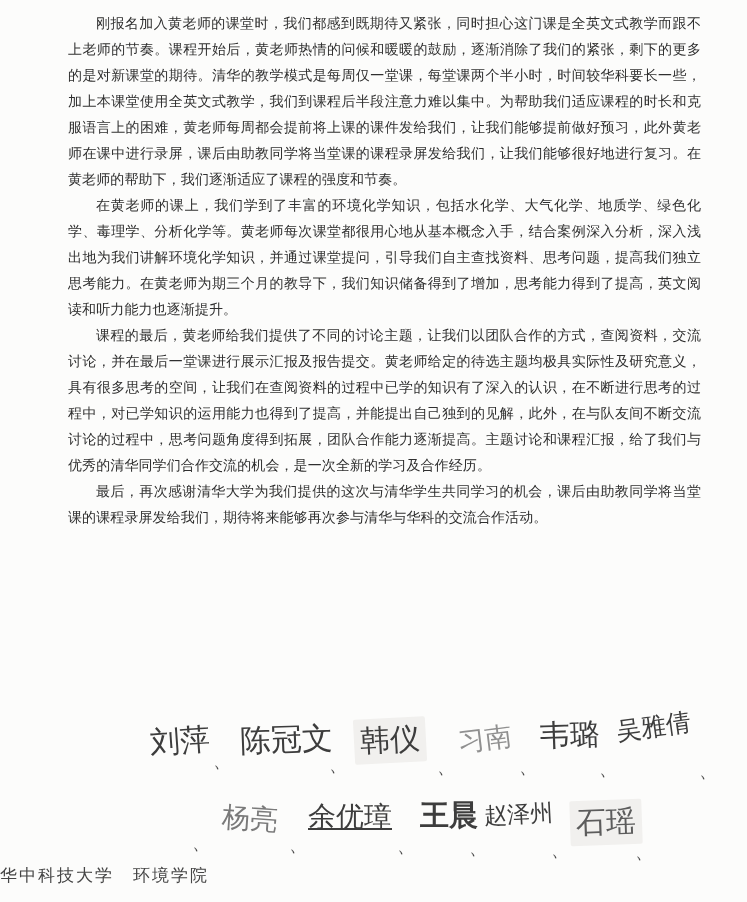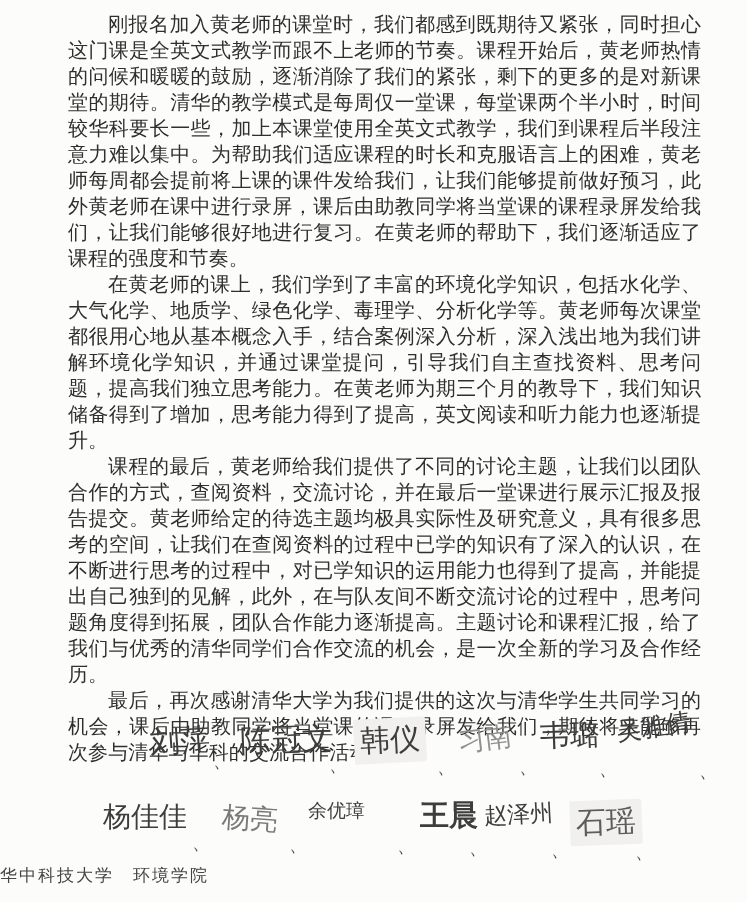--- a/index.html
+++ b/index.html
@@ -15,21 +15,21 @@
     font-family: "Liberation Serif", serif;
   }
 
   
   .body-text {
     position: absolute;
     left: 68px;
     top: 11px;
     width: 633px;
     color: #2f2f2f;
-    font-size: 20px;
+    font-size: 14px;
     line-height: 26px;
     letter-spacing: 0.1px;
     text-align: justify;
   }
   .body-text p {
     margin: 0;
     text-indent: 2em;
   }
 
   
@@ -69,21 +69,21 @@
   .s-weilu     { left:540px; top:27px; font-size:30px; transform:rotate(-2deg); }
   .p1-5        { left:600px; top:70px; }
   .s-wuyaqian  { left:616px; top:22px; font-size:25px; transform:rotate(-8deg); }
   .p1-6        { left:700px; top:72px; }
 
   
   .s-yangjiajia{ left:103px; top:110px; font-size:28px; }
   .p2-1        { left:193px; top:144px; }
   .s-yangliang { left:222px; top:112px; font-size:28px; color:#7a7a7a; transform:rotate(4deg); }
   .p2-2        { left:290px; top:146px; }
-  .s-yuyouzhang{ left:308px; top:110px; font-size:19px; }
+  .s-yuyouzhang{ left:308px; top:110px; font-size:28px;text-decoration:underline; }
   .p2-3        { left:398px; top:147px; }
   .s-wangchen  { left:420px; top:108px; font-size:29px; font-weight:600; }
   .p2-4        { left:470px; top:149px; }
   .s-zhaozezhou{ left:484px; top:111px; font-size:23px; transform:rotate(-3deg); }
   .p2-5        { left:552px; top:151px; }
   .s-shiyao    { left:570px; top:112px; font-size:30px; color:#5c5c5c; transform:rotate(-2deg); }
   .p2-6        { left:636px; top:153px; }
   .s-wangxin   { left:646px; top:107px; font-size:34px; font-weight:700; color:#141414; }
 
   
@@ -119,21 +119,20 @@
     <span class="sep p1-2">、</span>
     <span class="sig s-hanyi patch">韩仪</span>
     <span class="sep p1-3">、</span>
     <span class="sig s-xinan">习南</span>
     <span class="sep p1-4">、</span>
     <span class="sig s-weilu">韦璐</span>
     <span class="sep p1-5">、</span>
     <span class="sig s-wuyaqian">吴雅倩</span>
     <span class="sep p1-6">、</span>
 
-    <span class="sig s-yangjiajia">杨佳佳</span>
     <span class="sep p2-1">、</span>
     <span class="sig s-yangliang">杨亮</span>
     <span class="sep p2-2">、</span>
     <span class="sig s-yuyouzhang">余优璋</span>
     <span class="sep p2-3">、</span>
     <span class="sig s-wangchen">王晨</span>
     <span class="sep p2-4">、</span>
     <span class="sig s-zhaozezhou">赵泽州</span>
     <span class="sep p2-5">、</span>
     <span class="sig s-shiyao patch">石瑶</span>

